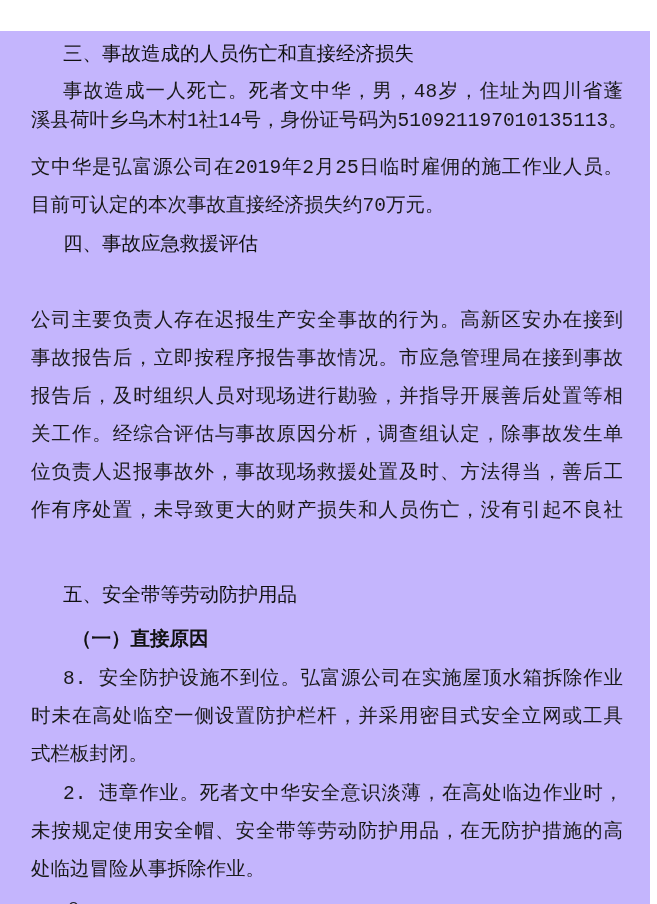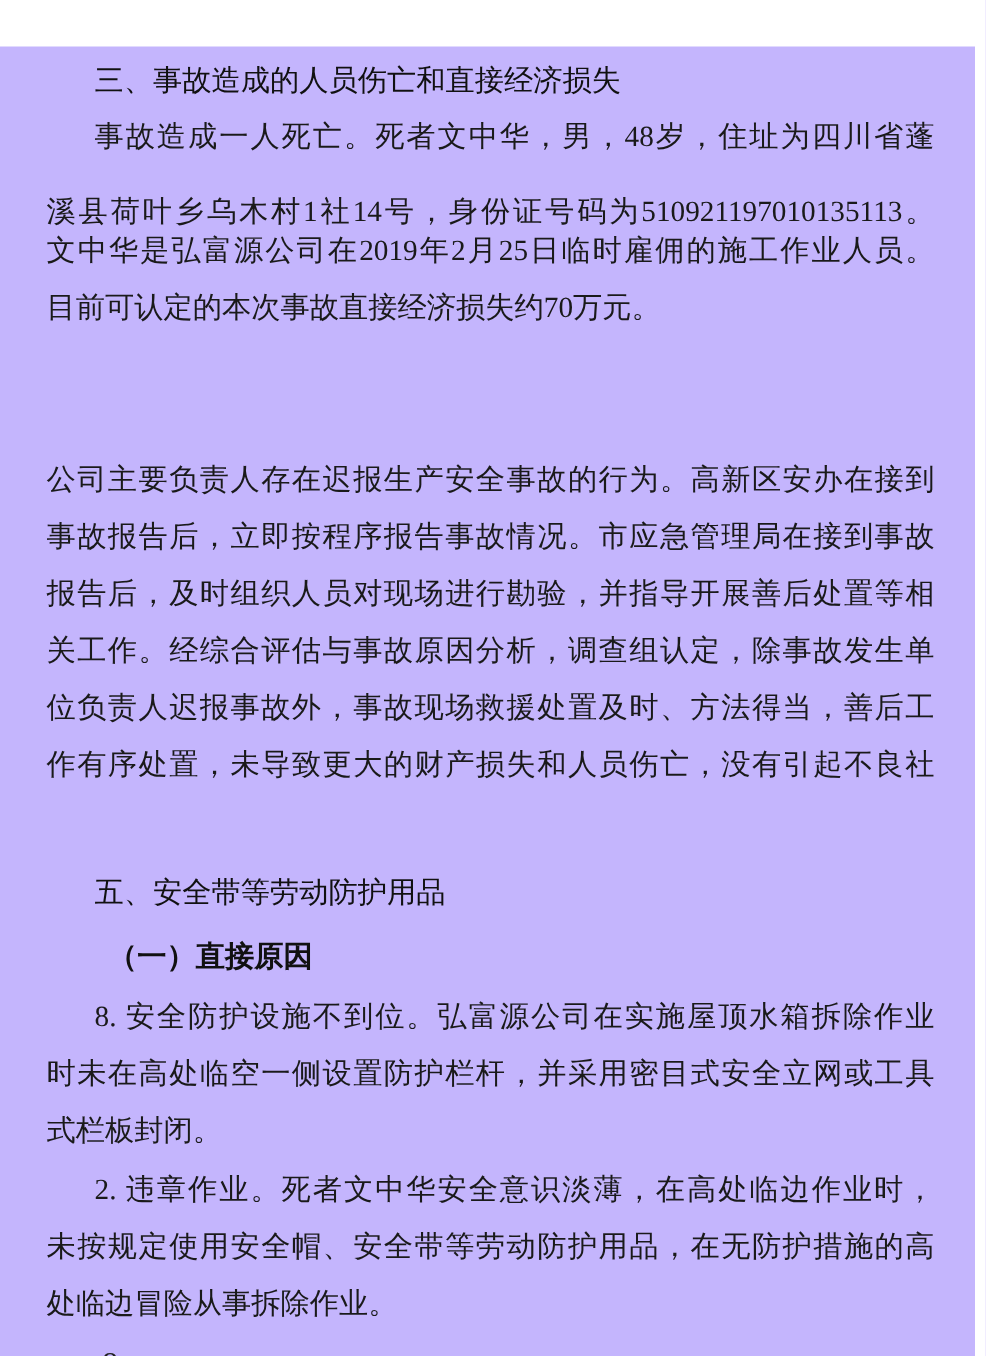--- a/index.html
+++ b/index.html
@@ -1,20 +1,20 @@
 <!DOCTYPE html>
 <html><head>
 <meta charset="utf-8">
 <style>
   html, body { margin: 0; padding: 0; background: #ffffff; }
   body { width: 657px; height: 904px; position: relative; overflow: hidden; color: #1a1a1a; }
   .page { position: absolute; left: 0; top: 0; width: 650px; height: 904px; background: #c4b5fd; margin-top: 31px; }
   .line {
     position: absolute; left: 31px; width: 592px; height: 30px;
-    font-family: Liberation Serif, serif;
+    font-family: Liberation Mono, monospace;
     font-size: 19.5px; line-height: 30px; white-space: nowrap;
     text-align: justify; text-align-last: justify; letter-spacing: 0px;
   }
   .line.indent { left: 63px; width: 560px; }
   .line.last { text-align-last: left; }
   .heading {
     position: absolute; left: 63px; height: 30px;
     font-family: "DejaVu Sans", "Liberation Sans", sans-serif;
     font-size: 19.5px; line-height: 30px; white-space: nowrap; color: #111;
   }
@@ -29,24 +29,25 @@
     font-size: 18px; line-height: 26px; white-space: nowrap; color: #222;
   }
 </style>
 </head>
 <body>
 
 <div class="page">
 
   <div class="heading" style="top:8px;">三、事故造成的人员伤亡和直接经济损失</div>
   <div class="line indent" style="top:46px;">事故造成一人死亡。死者文中华，男，48岁，住址为四川省蓬</div>
-  <div class="line" style="top:96px;">溪县荷叶乡乌木村1社14号，身份证号码为510921197010135113。</div>
+  <div class="line" style="top:75px;">溪县荷叶乡乌木村1社14号，身份证号码为510921197010135113。</div>
   <div class="line" style="top:122px;">文中华是弘富源公司在2019年2月25日临时雇佣的施工作业人员。</div>
   <div class="line last" style="top:160px;">目前可认定的本次事故直接经济损失约70万元。</div>
 
+  <div class="heading" style="top:198px;">四、事故应急救援评估</div>
   <div class="line" style="top:275px;">公司主要负责人存在迟报生产安全事故的行为。高新区安办在接到</div>
   <div class="line" style="top:313px;">事故报告后，立即按程序报告事故情况。市应急管理局在接到事故</div>
   <div class="line" style="top:351px;">报告后，及时组织人员对现场进行勘验，并指导开展善后处置等相</div>
   <div class="line" style="top:389px;">关工作。经综合评估与事故原因分析，调查组认定，除事故发生单</div>
   <div class="line" style="top:427px;">位负责人迟报事故外，事故现场救援处置及时、方法得当，善后工</div>
   <div class="line" style="top:465px;">作有序处置，未导致更大的财产损失和人员伤亡，没有引起不良社</div>
 
   <div class="heading" style="top:549px;">五、安全带等劳动防护用品</div>
   <div class="subheading" style="top:593px;">（一）直接原因</div>
 

